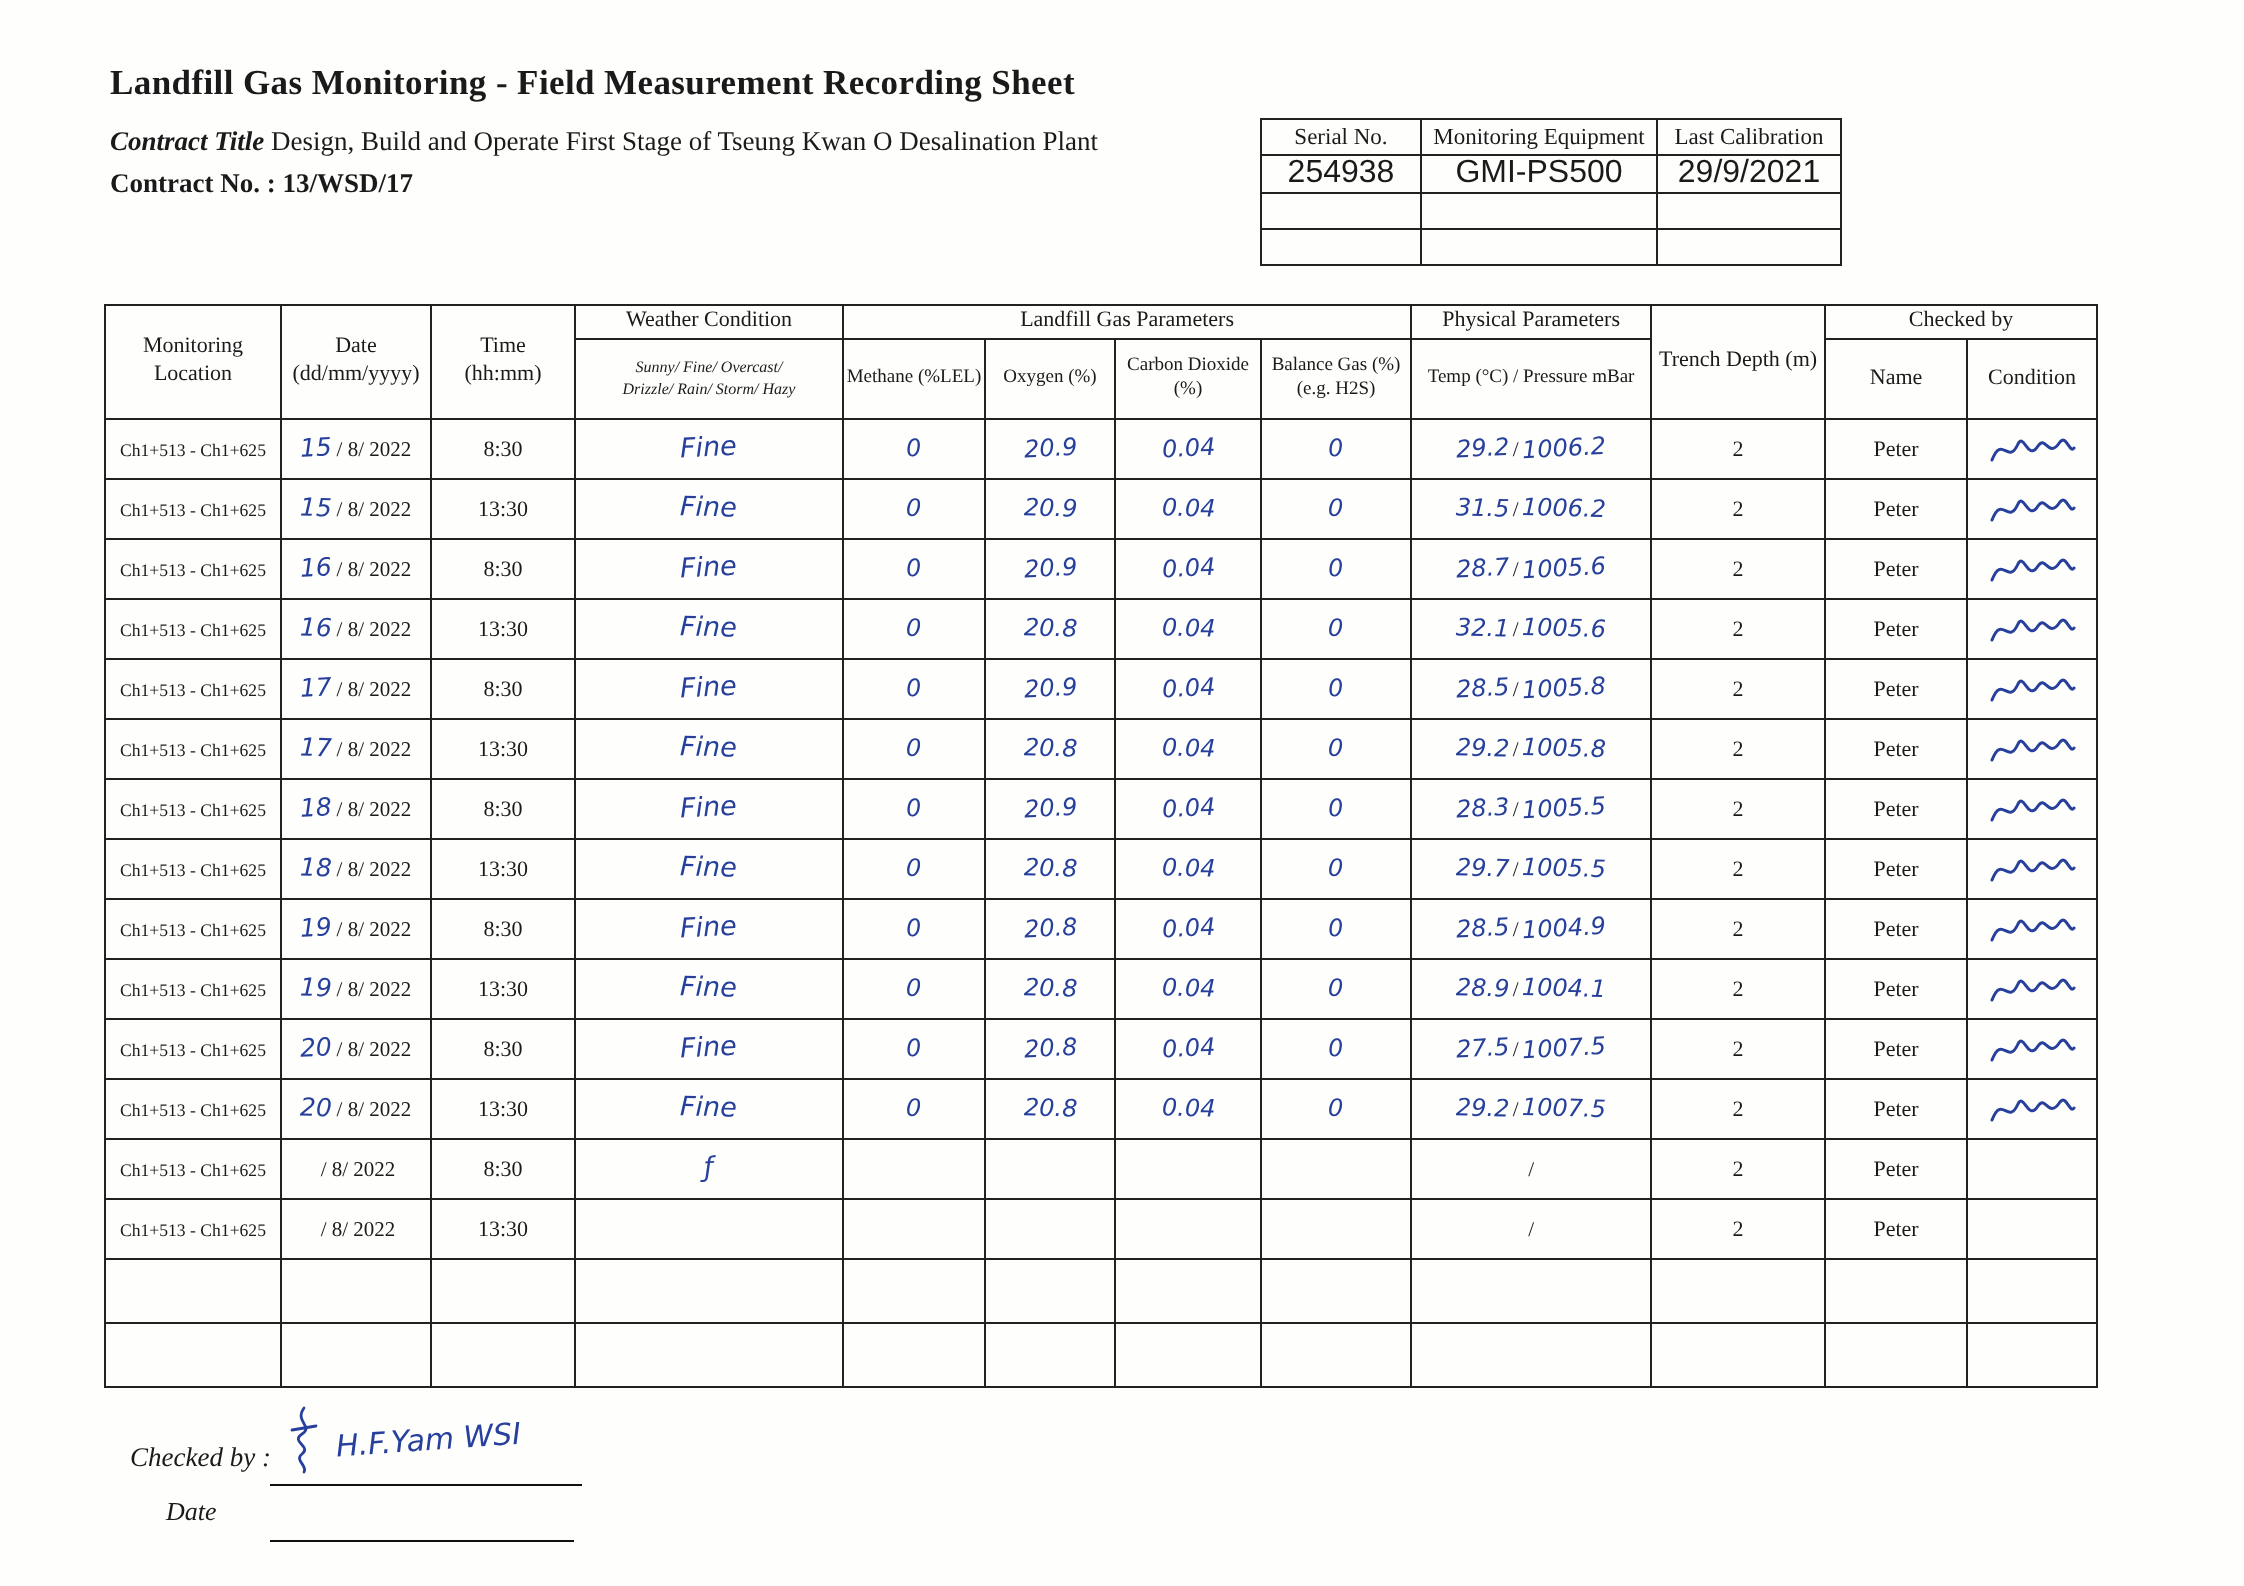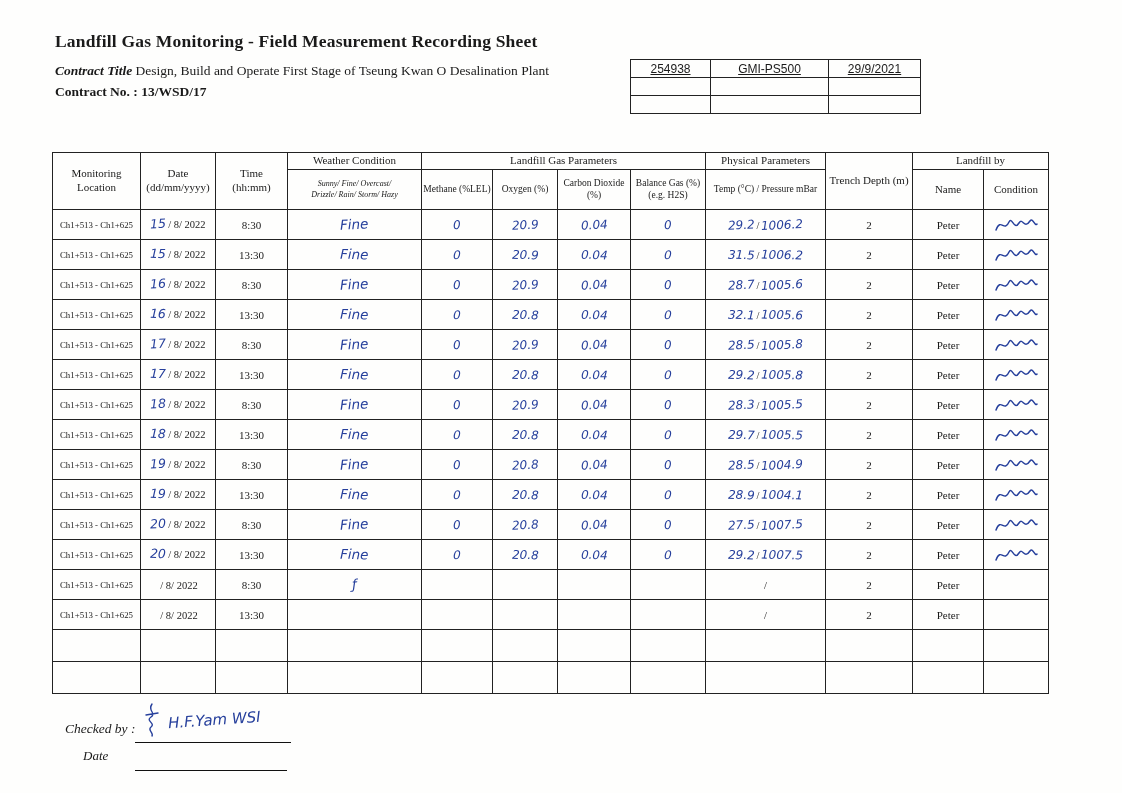--- a/index.html
+++ b/index.html
@@ -11,21 +11,21 @@
   
   .doc-title { position:absolute; left:55px; top:31px; font-size:17.5px; font-weight:bold; letter-spacing:.2px; }
   .contract-line { position:absolute; left:55px; top:63px; font-size:13.5px; }
   .contract-line .lbl { font-weight:bold;font-style:italic; }
   .contract-no { position:absolute; left:55px; top:84px; font-size:13.5px; font-weight:bold; }
 
   
   .equip-table { position:absolute; left:630px; top:59px; border-collapse:collapse; table-layout:fixed; }
   .equip-table th, .equip-table td { border:1.3px solid #222; height:18px; text-align:center; vertical-align:middle; font-weight:normal; }
   .equip-table th { font-size:11.5px; }
-  .equip-table td { font-size:12px; font-family:"Liberation Sans", sans-serif;text-decoration:underline; }
+  .equip-table td { font-size:16px; font-family:"Liberation Sans", sans-serif; }
 
   
   .main-table { position:absolute; left:52px; top:152px; width:996px; border-collapse:collapse; table-layout:fixed; }
   .main-table th, .main-table td { border:1.3px solid #222; text-align:center; vertical-align:middle; padding:0 1px; overflow:hidden; }
   .main-table th { font-weight:normal; font-size:11px; white-space:pre-line; line-height:1.25; }
   .main-table thead tr:nth-child(1) { height:17px; }
   .main-table thead tr:nth-child(2) { height:40px; }
   .main-table tbody tr { height:30px; }
   .main-table tbody tr:nth-child(n+15) { height:32px; }
   .main-table td { font-size:11px; }
@@ -66,20 +66,25 @@
   </div>
   <div class="contract-no">Contract No. : 13/WSD/17</div>
 
   <table class="equip-table">
     <colgroup>
         <col style="width:80px">
         <col style="width:118px">
         <col style="width:92px">
       </colgroup>
     <tbody>
+        <tr>
+      <th>Serial No.</th>
+      <th>Monitoring Equipment</th>
+      <th>Last Calibration</th>
+    </tr>
     <tr>
       <td>254938</td>
       <td>GMI-PS500</td>
       <td>29/9/2021</td>
     </tr>
     <tr>
       <td></td>
       <td></td>
       <td></td>
     </tr>
@@ -111,21 +116,21 @@
         <th rowspan="2">Monitoring
 Location</th>
         <th rowspan="2">Date
 (dd/mm/yyyy)</th>
         <th rowspan="2">Time
 (hh:mm)</th>
         <th>Weather Condition</th>
         <th colspan="4">Landfill Gas Parameters</th>
         <th>Physical Parameters</th>
         <th rowspan="2">Trench Depth (m)</th>
-        <th colspan="2">Landfill by</th>
+        <th colspan="2">Checked by</th>
       </tr>
       <tr>
         <th class="tiny">Sunny/ Fine/ Overcast/
 Drizzle/ Rain/ Storm/ Hazy</th>
         <th class="small">Methane (%LEL)</th>
         <th class="small">Oxygen (%)</th>
         <th class="small">Carbon Dioxide
 (%)</th>
         <th class="small">Balance Gas (%)
 (e.g. H2S)</th>

